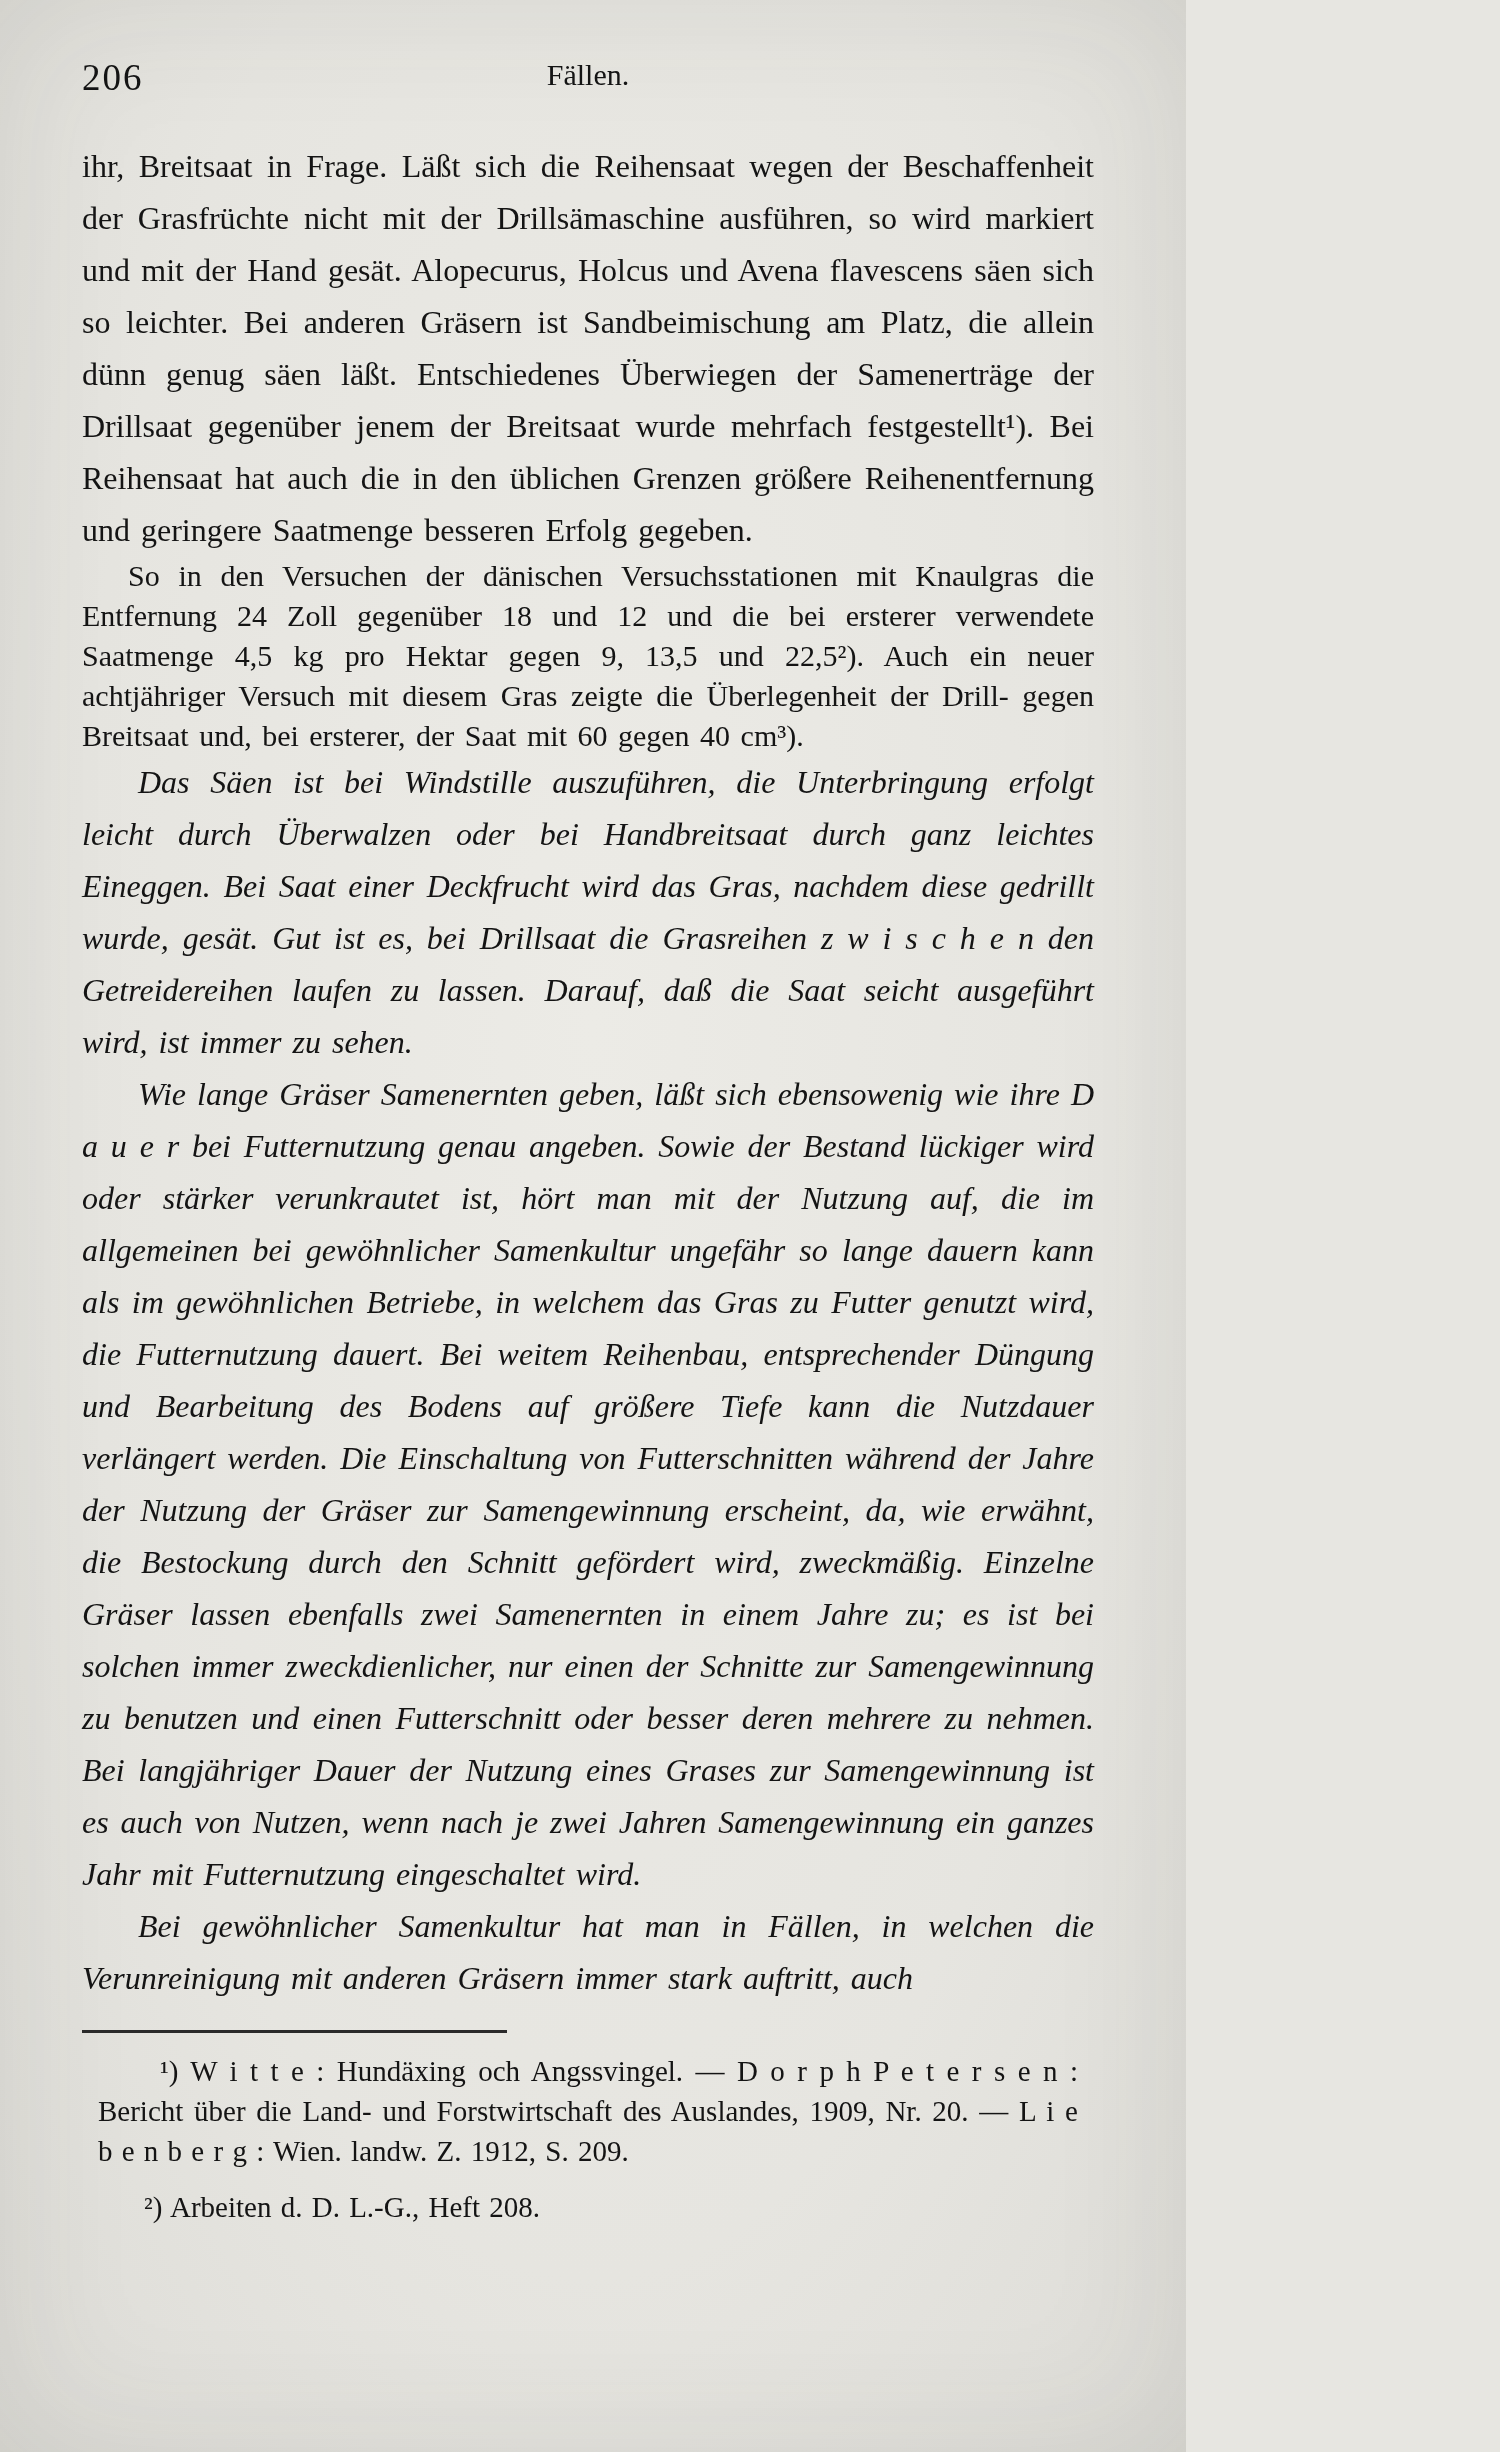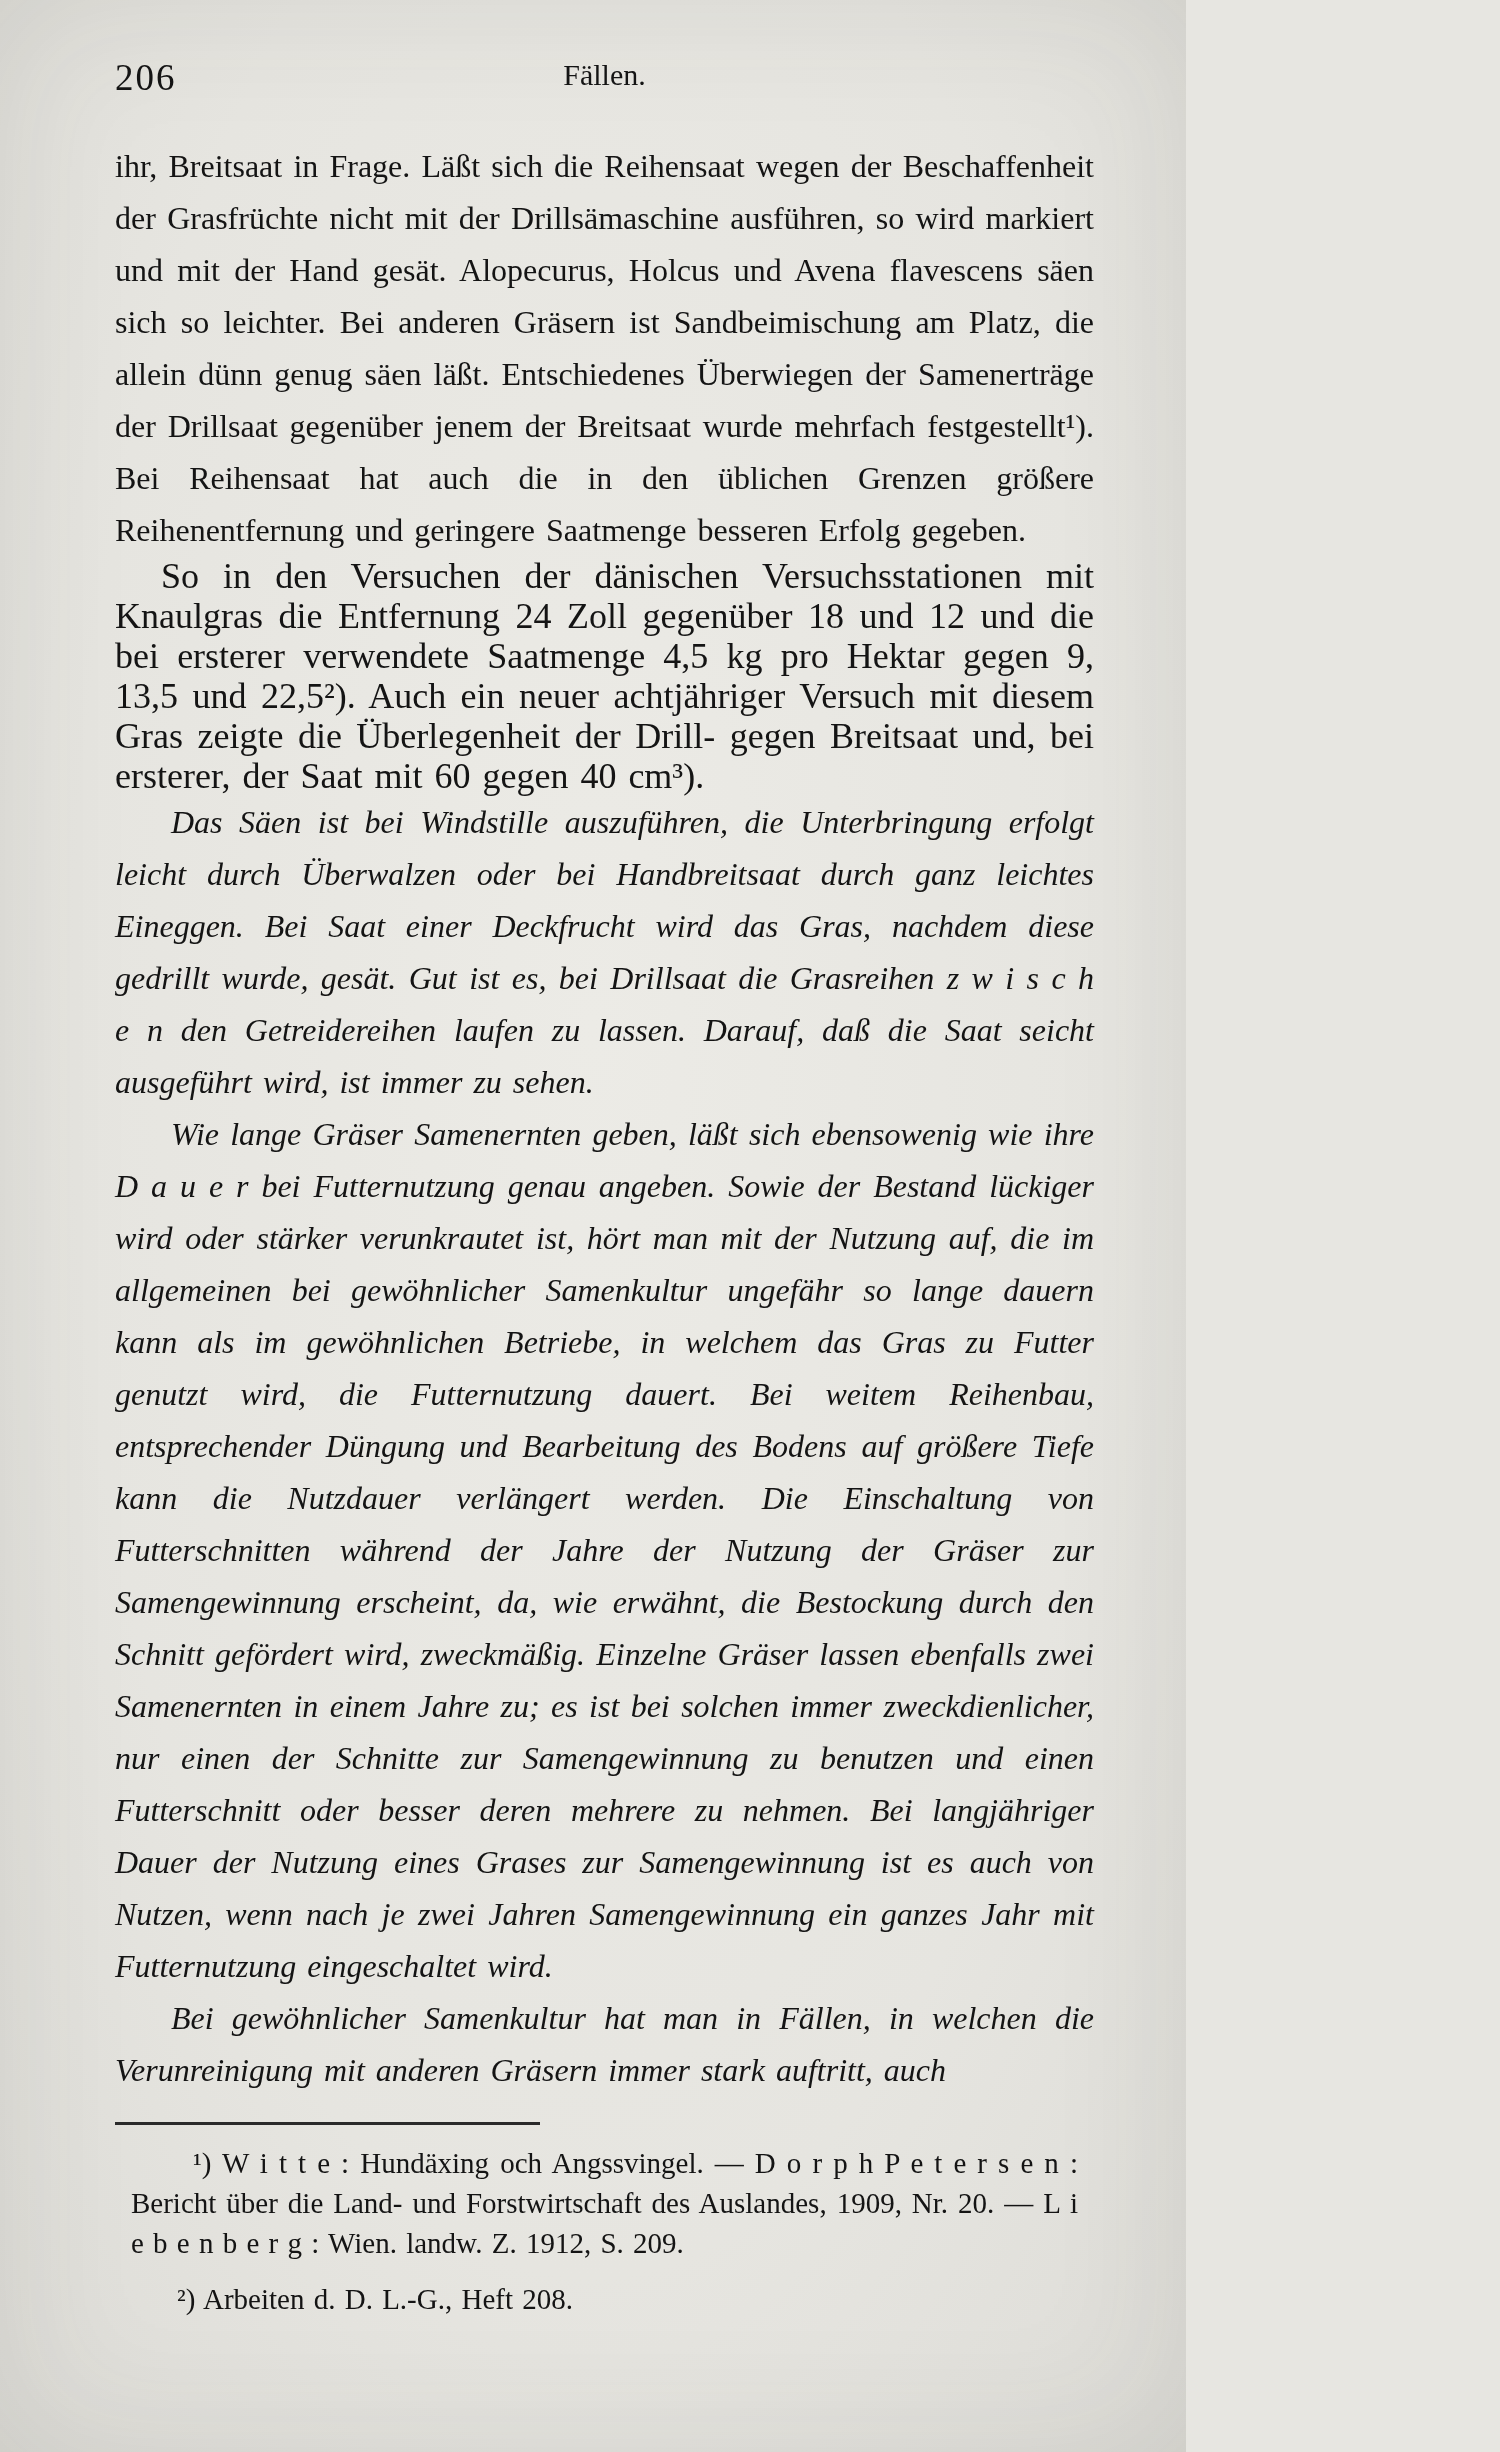--- a/index.html
+++ b/index.html
@@ -11,21 +11,21 @@
     height: 2452px;
     overflow: hidden;
     background: #e7e6e1;
     font-family: "Liberation Serif", "DejaVu Serif", serif;
     color: #141414;
   }
   .page {
     box-sizing: border-box;
     width: 1186px;
     height: 2452px;
-    padding: 52px 92px 40px 115px;
+    padding: 52px 92px 40px 82px;
     background: radial-gradient(ellipse at 50% 42%, #ecebe6 0%, #e6e5e0 62%, #dddcd7 100%);
     box-shadow: inset 0 0 140px rgba(60,55,45,0.10);
     position: relative;
   }
   .page-header {
     position: relative;
     height: 48px;
     margin-bottom: 40px;
   }
   .page-number {
@@ -48,21 +48,21 @@
     font-size: 32px;
     line-height: 52px;
     text-align: justify;
     word-spacing: 3px;
   }
   .para.indent {
     text-indent: 56px;
     font-style: italic;
   }
   .para.small {
-    font-size: 36px;
+    font-size: 30px;
     line-height: 40px;
     text-indent: 46px;
   }
   .footnotes-section {
     margin-top: 26px;
   }
   .footnote-rule {
     width: 425px;
     height: 3px;
     background: #2a2a2a;

